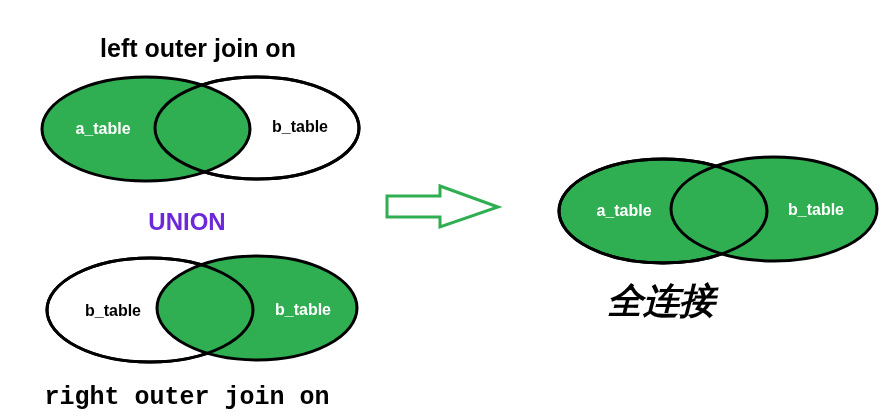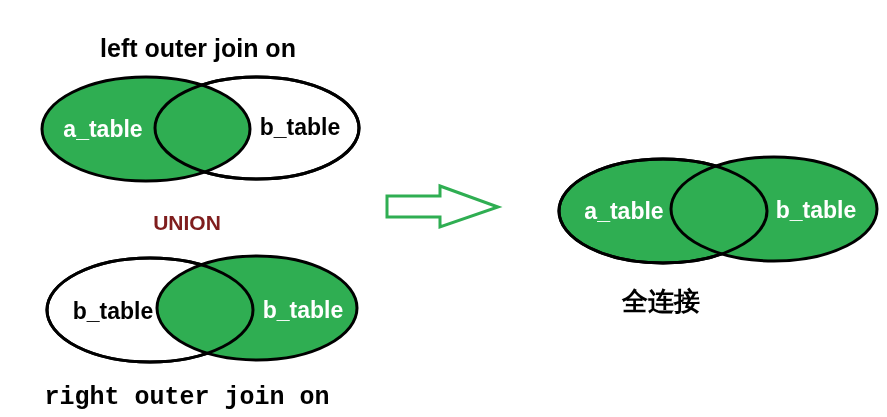--- a/index.html
+++ b/index.html
@@ -23,24 +23,24 @@
   }
   .lbl {
     position: absolute;
     transform: translate(-50%, -50%);
     font-weight: bold;
     white-space: nowrap;
     color: #000000;
     line-height: 1;
   }
   .lbl-title   { font-size: 25px; }
-  .lbl-circle  { font-size: 23px; }
+  .lbl-circle  { font-size: 16px; }
   .lbl-white   { color: #ffffff; }
-  .lbl-union   { font-size: 21px; color: #7f1d1d; }
-  .lbl-caption { font-size: 26px; }
+  .lbl-union   { font-size: 24px; color: #6d28d9; }
+  .lbl-caption { font-size: 36px; font-style: italic; }
 </style>
 </head>
 <body>
 
 <div class="canvas">
 
   <svg class="diagram-svg" width="887" height="417" viewBox="0 0 887 417">
 
     <g>
       <ellipse cx="257" cy="122" rx="102" ry="51" fill="#ffffff" stroke="#000000" stroke-width="3"></ellipse>

